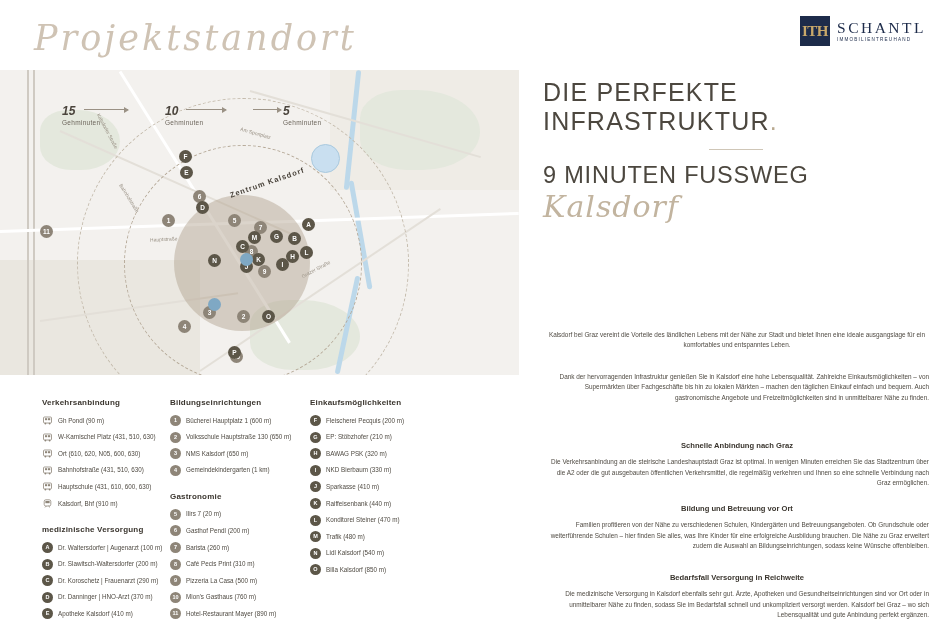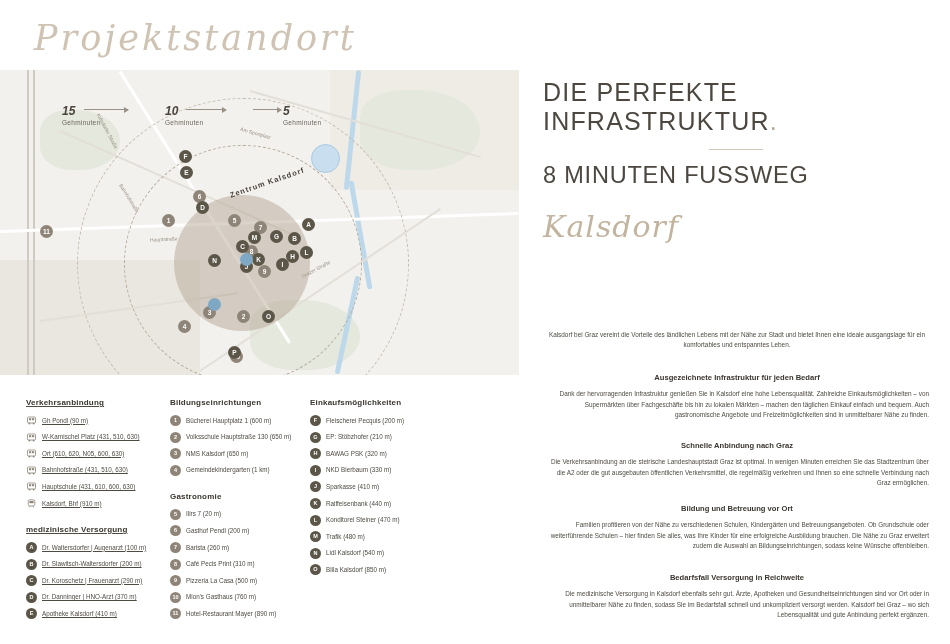--- a/index.html
+++ b/index.html
@@ -165,21 +165,21 @@
   .legend {
     position: absolute;
     top: 398px;
     left: 0;
     width: 519px;
     height: 246px;
     font-size: 6.3px;
     color: #4f4a42;
   }
   .col { position: absolute; top: 0; }
-  .col-1 { left: 26px; width: 128px; text-decoration: underline; }
+  .col-1 { left: 42px; width: 128px; }
   .col-2 { left: 170px; width: 134px; }
   .col-3 { left: 310px; width: 150px; }
   .legend h4 {
     margin: 0 0 8px 0;
     font-size: 8px;
     font-weight: bold;
     letter-spacing: .2px;
     color: #3a352e;
   }
   .legend h4.second { margin-top: 16px; }
@@ -275,21 +275,21 @@
     letter-spacing: .8px;
     color: #4c473f;
     line-height: 28px;
   }
   .hero .script {
     font-family: "DejaVu Serif", serif;
     font-style: italic;
     font-size: 30px;
     color: #c2b49f;
     letter-spacing: 1px;
-    margin-top: 20px;
+    margin-top: 0;
   }
   .body-block {
     position: absolute;
     left: 26px;
     width: 384px;
     font-size: 6.4px;
     line-height: 1.62;
     color: #4f4a42;
     text-align: right;
   }
@@ -594,35 +594,41 @@
           <span class="bullet alpha">O</span>
           <span class="txt">Billa Kalsdorf (850 m)</span>
         </div>
       </div>
 
     </div>
   </div>
 
   <div class="right">
 
+    <div class="logo">
+      <div class="mark">ITH</div>
+      <div class="words">
+        <div class="t1">SCHANTL</div>
+        <div class="t2">IMMOBILIENTREUHAND</div>
+      </div>
+    </div>
 
     <div class="hero">
       <div class="l1">DIE PERFEKTE</div>
       <div class="l2"><span>INFRASTRUKTUR</span><span class="dot">.</span></div>
       <div class="divider"></div>
-      <div class="l3">8 MINUTEN FUSSWEG</div>
+      <div class="l3">9 MINUTEN FUSSWEG</div>
       <div class="script">Kalsdorf</div>
     </div>
 
     <div class="body-block center" style="top:330px;">
       <p>Kalsdorf bei Graz vereint die Vorteile des ländlichen Lebens mit der Nähe zur Stadt und bietet Ihnen eine ideale ausgangslage für ein komfortables und entspanntes Leben.</p>
     </div>
 
     <div class="body-block" style="top:372px;">
-      <h5>Ausgezeichnete Infrastruktur für jeden Bedarf</h5>
       <p>Dank der hervorragenden Infrastruktur genießen Sie in Kalsdorf eine hohe Lebensqualität. Zahlreiche Einkaufsmöglichkeiten – von Supermärkten über Fachgeschäfte bis hin zu lokalen Märkten – machen den täglichen Einkauf einfach und bequem. Auch gastronomische Angebote und Freizeitmöglichkeiten sind in unmittelbarer Nähe zu finden.</p>
     </div>
 
     <div class="body-block" style="top:440px;">
       <h5>Schnelle Anbindung nach Graz</h5>
       <p>Die Verkehrsanbindung an die steirische Landeshauptstadt Graz ist optimal. In wenigen Minuten erreichen Sie das Stadtzentrum über die A2 oder die gut ausgebauten öffentlichen Verkehrsmittel, die regelmäßig verkehren und Ihnen so eine schnelle Verbindung nach Graz ermöglichen.</p>
     </div>
 
     <div class="body-block" style="top:503px;">
       <h5>Bildung und Betreuung vor Ort</h5>

